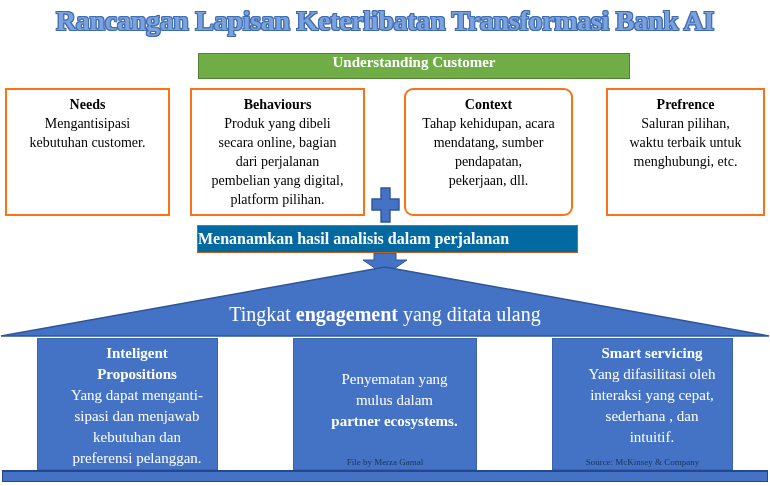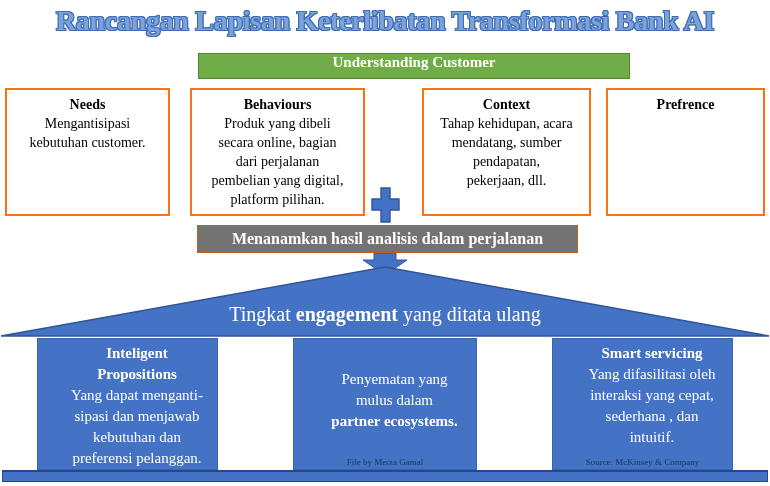--- a/index.html
+++ b/index.html
@@ -23,28 +23,28 @@
   }
   .box{
     position:absolute;top:88px;height:128px;box-sizing:border-box;
     background:#fff;border:2px solid #f97316;color:#000;text-align:center;
     font-size:14px;line-height:19px;padding-top:5px;
   }
   .box-heading{font-weight:bold;}
   .box-body{white-space:pre-line;}
   .box1{left:5px;width:165px;}
   .box2{left:190px;width:175px;}
-  .box3{left:422px;width:169px;}
+  .box3{left:404px;width:169px;border-radius:9px;}
   .box4{left:606px;width:159px;}
   .plus-icon{position:absolute;left:371px;top:187px;}
   .orange-banner{
     position:absolute;left:197px;top:225px;width:381px;height:28px;
-    box-sizing:border-box;background:#737373;border:1px solid #C05F1E;
+    box-sizing:border-box;background:#0369a1;border:1px solid #C05F1E;
     color:#fff;font-weight:bold;font-size:16px;
-    display:flex;align-items:center;justify-content:center;
+    display:flex;align-items:center;justify-content:flex-start;
   }
   .down-arrow{position:absolute;left:360px;top:253px;}
   .roof{position:absolute;left:0;top:266px;}
   .roof-label{
     position:absolute;left:0;top:303px;width:770px;text-align:center;
     color:#fff;font-size:20px;
   }
   .b{font-weight:bold;}
   .pillar{
     position:absolute;top:338px;height:132px;box-sizing:border-box;
@@ -93,20 +93,23 @@
   </div>
   <div class="box box3">
     <div class="box-heading">Context</div>
     <div class="box-body">Tahap kehidupan, acara
 mendatang, sumber
 pendapatan,
 pekerjaan, dll.</div>
   </div>
   <div class="box box4">
     <div class="box-heading">Prefrence</div>
+    <div class="box-body">Saluran pilihan,
+waktu terbaik untuk
+menghubungi, etc.</div>
   </div>
 
   <svg class="plus-icon" width="29" height="36" viewBox="0 0 29 36">
     <path d="M10 1 H19 V12 H28 V23 H19 V35 H10 V23 H1 V12 H10 Z" fill="#4472C4" stroke="#2E5597" stroke-width="1.4"></path>
   </svg>
 
   <div class="orange-banner">
     <span>Menanamkan hasil analisis dalam perjalanan</span>
   </div>
 

